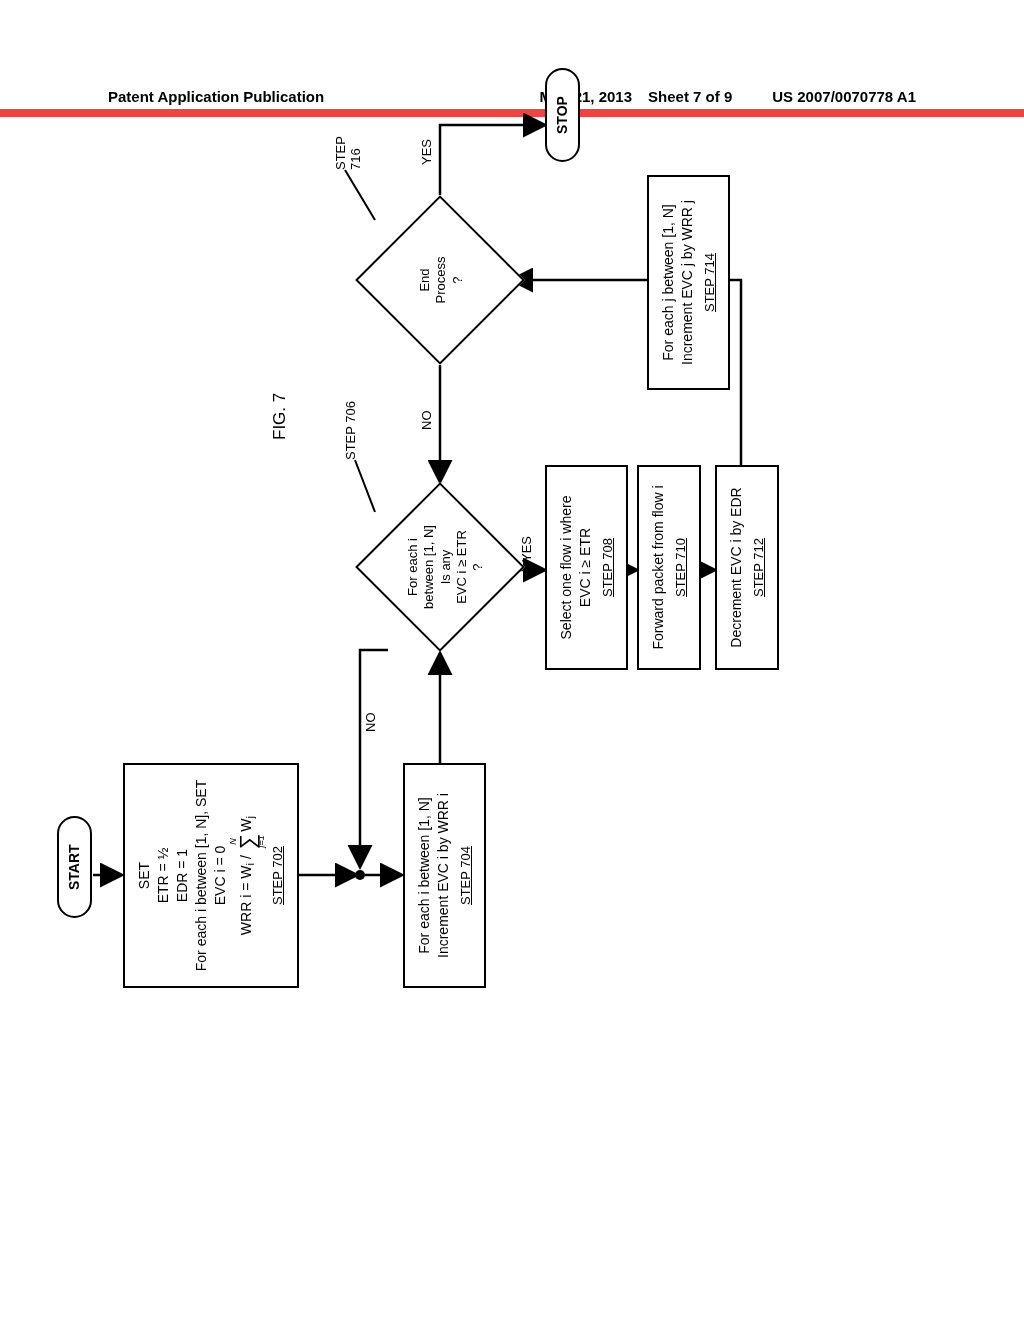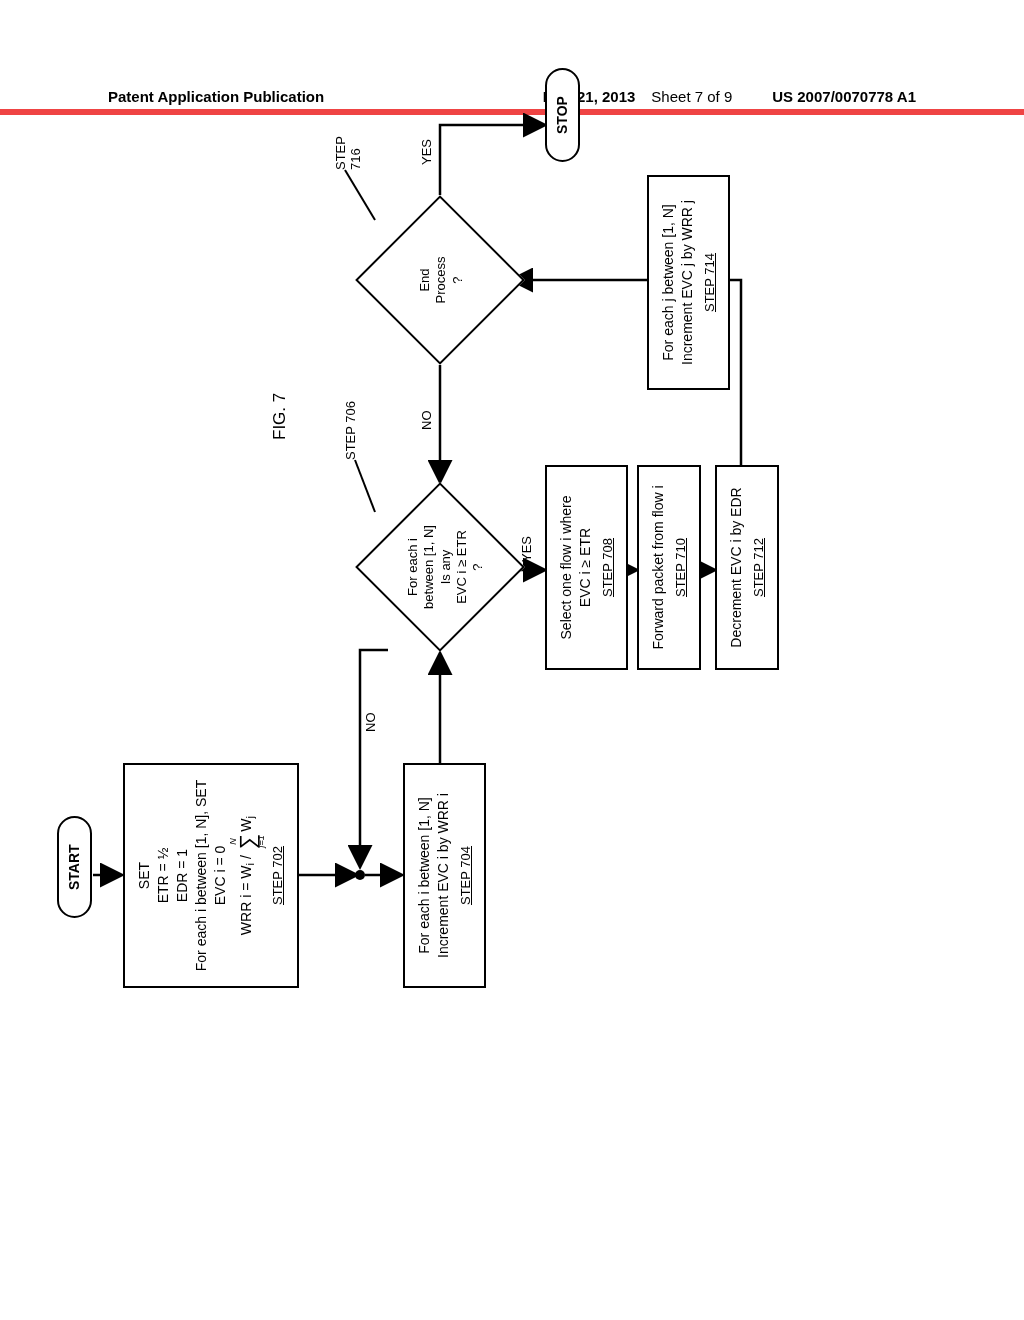--- a/index.html
+++ b/index.html
@@ -12,26 +12,26 @@
       color: #000;
     }
     .header {
       position: absolute;
       top: 88px;
       left: 0;
       width: 100%;
       display: flex;
       font-size: 15px;
       font-weight: bold;
-      border-bottom: 6px solid #ef4444;
+      border-bottom: 8px solid #ef4444;
       padding: 0 108px 4px 108px;
     }
     .header .left { flex: 1; }
     .header .mid { flex: 0 0 auto; margin-right: 16px; }
-    .header .sheet { flex: 0 0 auto; margin-right: 40px; font-weight: normal;}
+    .header .sheet { flex: 0 0 auto; margin-right: 40px; font-weight: bold;}
     .header .right { flex: 0 0 auto; }
     .page-area {
       position: absolute;
       top: 200px;
       left: 45px;
       width: 800px;
       height: 1000px;
       transform: rotate(-90deg);
       transform-origin: 400px 400px;
     }

